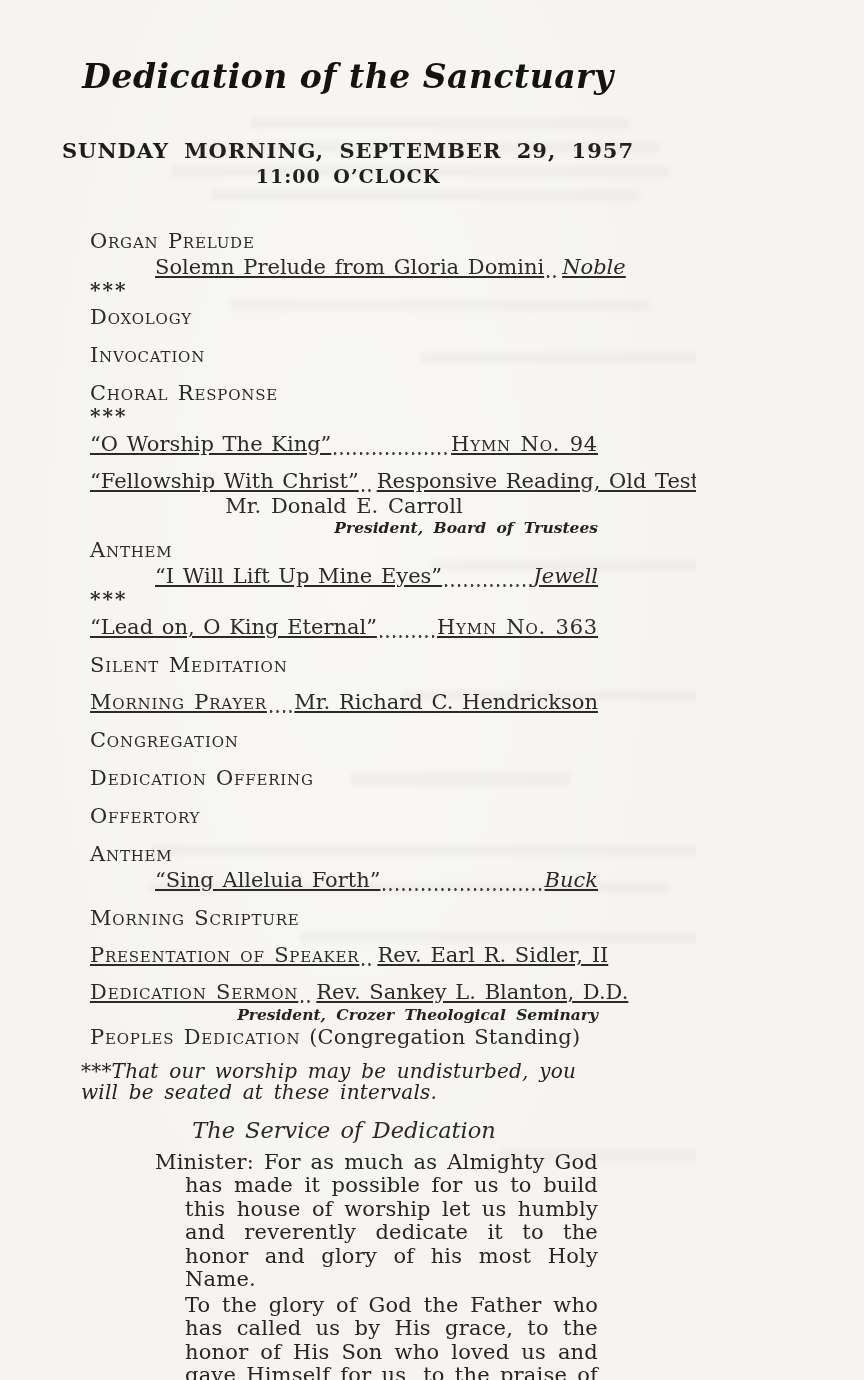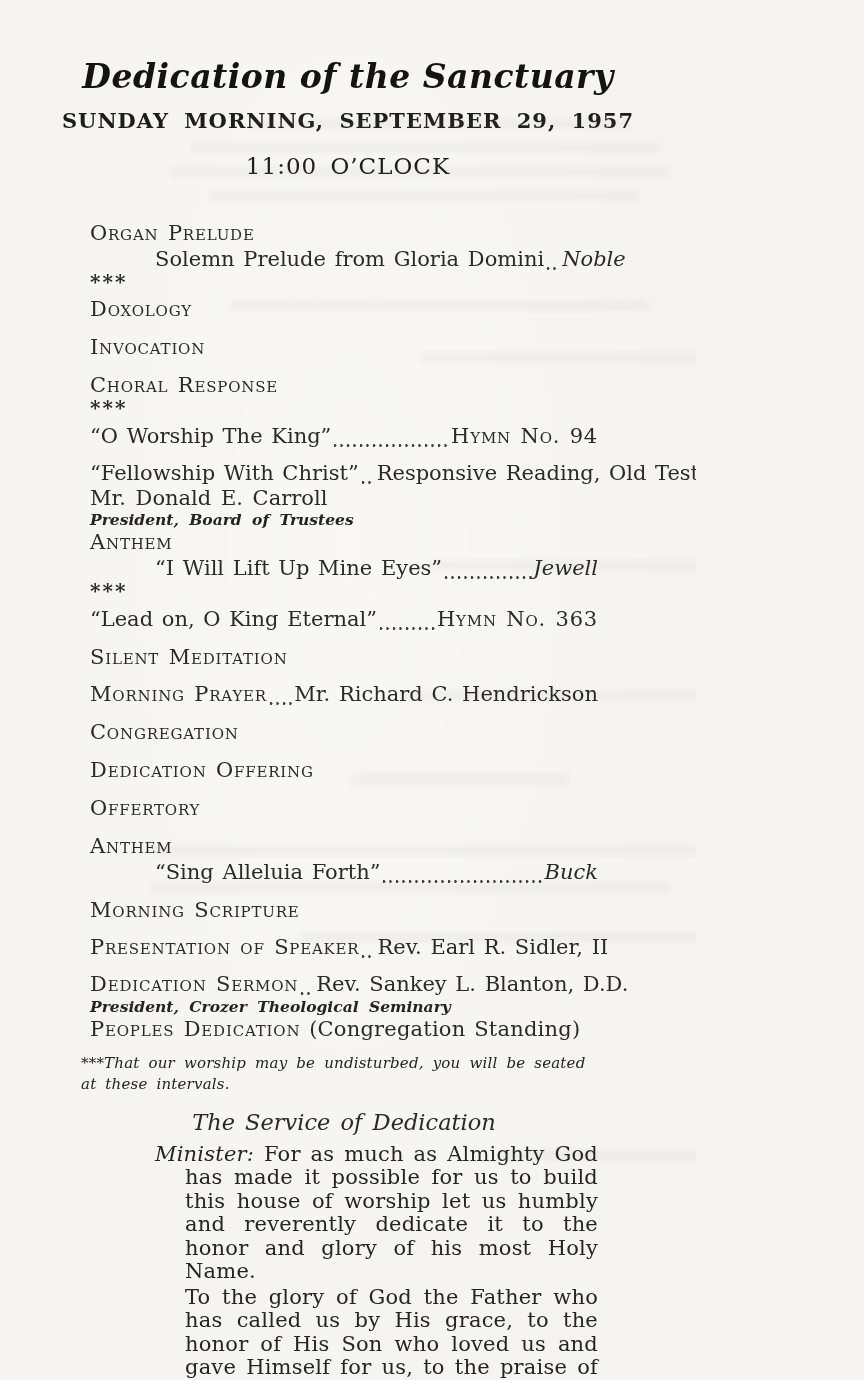--- a/index.html
+++ b/index.html
@@ -18,65 +18,65 @@
     position:absolute;height:11px;border-radius:4px;
     background:#8a8578;opacity:0.06;filter:blur(2px);
     pointer-events:none;
   }
   .header{padding-top:58px;text-align:center;}
   .title{
     font-size:33px;font-weight:bold;font-style:italic;
     color:#14130f;letter-spacing:0.5px;line-height:1.15;
   }
   .dateline{
-    margin-top:12px;font-size:21px;font-weight:bold;color:#1d1c18;
+    margin-top:42px;font-size:21px;font-weight:bold;color:#1d1c18;
     letter-spacing:1px;word-spacing:7px;
   }
   .timeline{
-    margin-top:20px;font-size:23px;font-weight:normal;color:#1d1c18;
+    margin-top:2px;font-size:19px;font-weight:bold;color:#1d1c18;
     letter-spacing:1px;word-spacing:5px;
   }
   .content{padding:0 98px 0 90px;position:relative;z-index:2;}
   .program{margin-top:42px;font-size:21px;}
   .row{display:flex;align-items:baseline;line-height:25px;word-spacing:2px;}
   .row.heading{margin-top:13px;display:block;}
-  .row.item{margin-top:12px;}
+  .row.item{margin-top:12px;text-decoration:underline;}
   .row.item.indent{margin-top:1px;padding-left:65px;}
   .row.stars{margin-top:3px;height:17px;line-height:14px;font-size:20px;font-weight:bold;letter-spacing:2px;display:block;}
   .row.stars + .row.heading{margin-top:5px;}
   .row.stars + .row.item{margin-top:6px;}
-  .credit-name{line-height:24px;text-align:left;font-size:21px;word-spacing:3px;}
-  .credit-role{line-height:20px;text-align:left;font-size:15.5px;font-style:italic;font-weight:bold;word-spacing:5px;color:#24231f;}
+  .credit-name{line-height:24px;text-align:center;font-size:21px;word-spacing:3px;}
+  .credit-role{line-height:20px;text-align:right;font-size:15.5px;font-style:italic;font-weight:bold;word-spacing:5px;color:#24231f;}
   .credit-name + .row,.credit-role + .row{margin-top:0;}
   .sc{font-variant:small-caps;letter-spacing:0.8px;}
   .ital{font-style:italic;}
   .left{white-space:nowrap;}
   .right{white-space:nowrap;}
   .suffix{font-variant:normal;letter-spacing:0.2px;}
   .dots{
     flex:1;align-self:flex-end;height:7px;min-width:14px;margin:0 2px;
     background-image:radial-gradient(circle at 2px 3.5px,#3b3a35 1.15px,rgba(0,0,0,0) 1.5px);
     background-size:6.5px 7px;background-repeat:repeat-x;
   }
   .footnote{
     margin-top:11px;margin-left:-9px;
-    font-size:15px;font-style:italic;word-spacing:4px;letter-spacing:0.2px;
+    font-size:20px;font-style:italic;word-spacing:4px;letter-spacing:0.2px;
     line-height:21px;color:#24231f;
   }
   .service-heading{
     margin-top:14px;text-align:center;font-style:italic;
     font-size:22.5px;line-height:27px;word-spacing:3px;
   }
   .paragraphs{margin-top:7px;margin-left:95px;}
   .para{
     font-size:21px;line-height:23.5px;text-align:justify;
     word-spacing:3px;letter-spacing:0.2px;margin:0 0 2px 0;color:#26251f;
   }
   .para.first{text-indent:-30px;}
-  .para .plabel{font-style:italic;}
+  .para .plabel{}
 </style>
 </head>
 <body>
 
 <div class="page">
 
   <div class="ghost" style="top:118px;left:250px;width:380px;"></div>
   <div class="ghost" style="top:142px;left:190px;width:470px;"></div>
   <div class="ghost" style="top:166px;left:170px;width:500px;"></div>
   <div class="ghost" style="top:190px;left:210px;width:430px;"></div>

